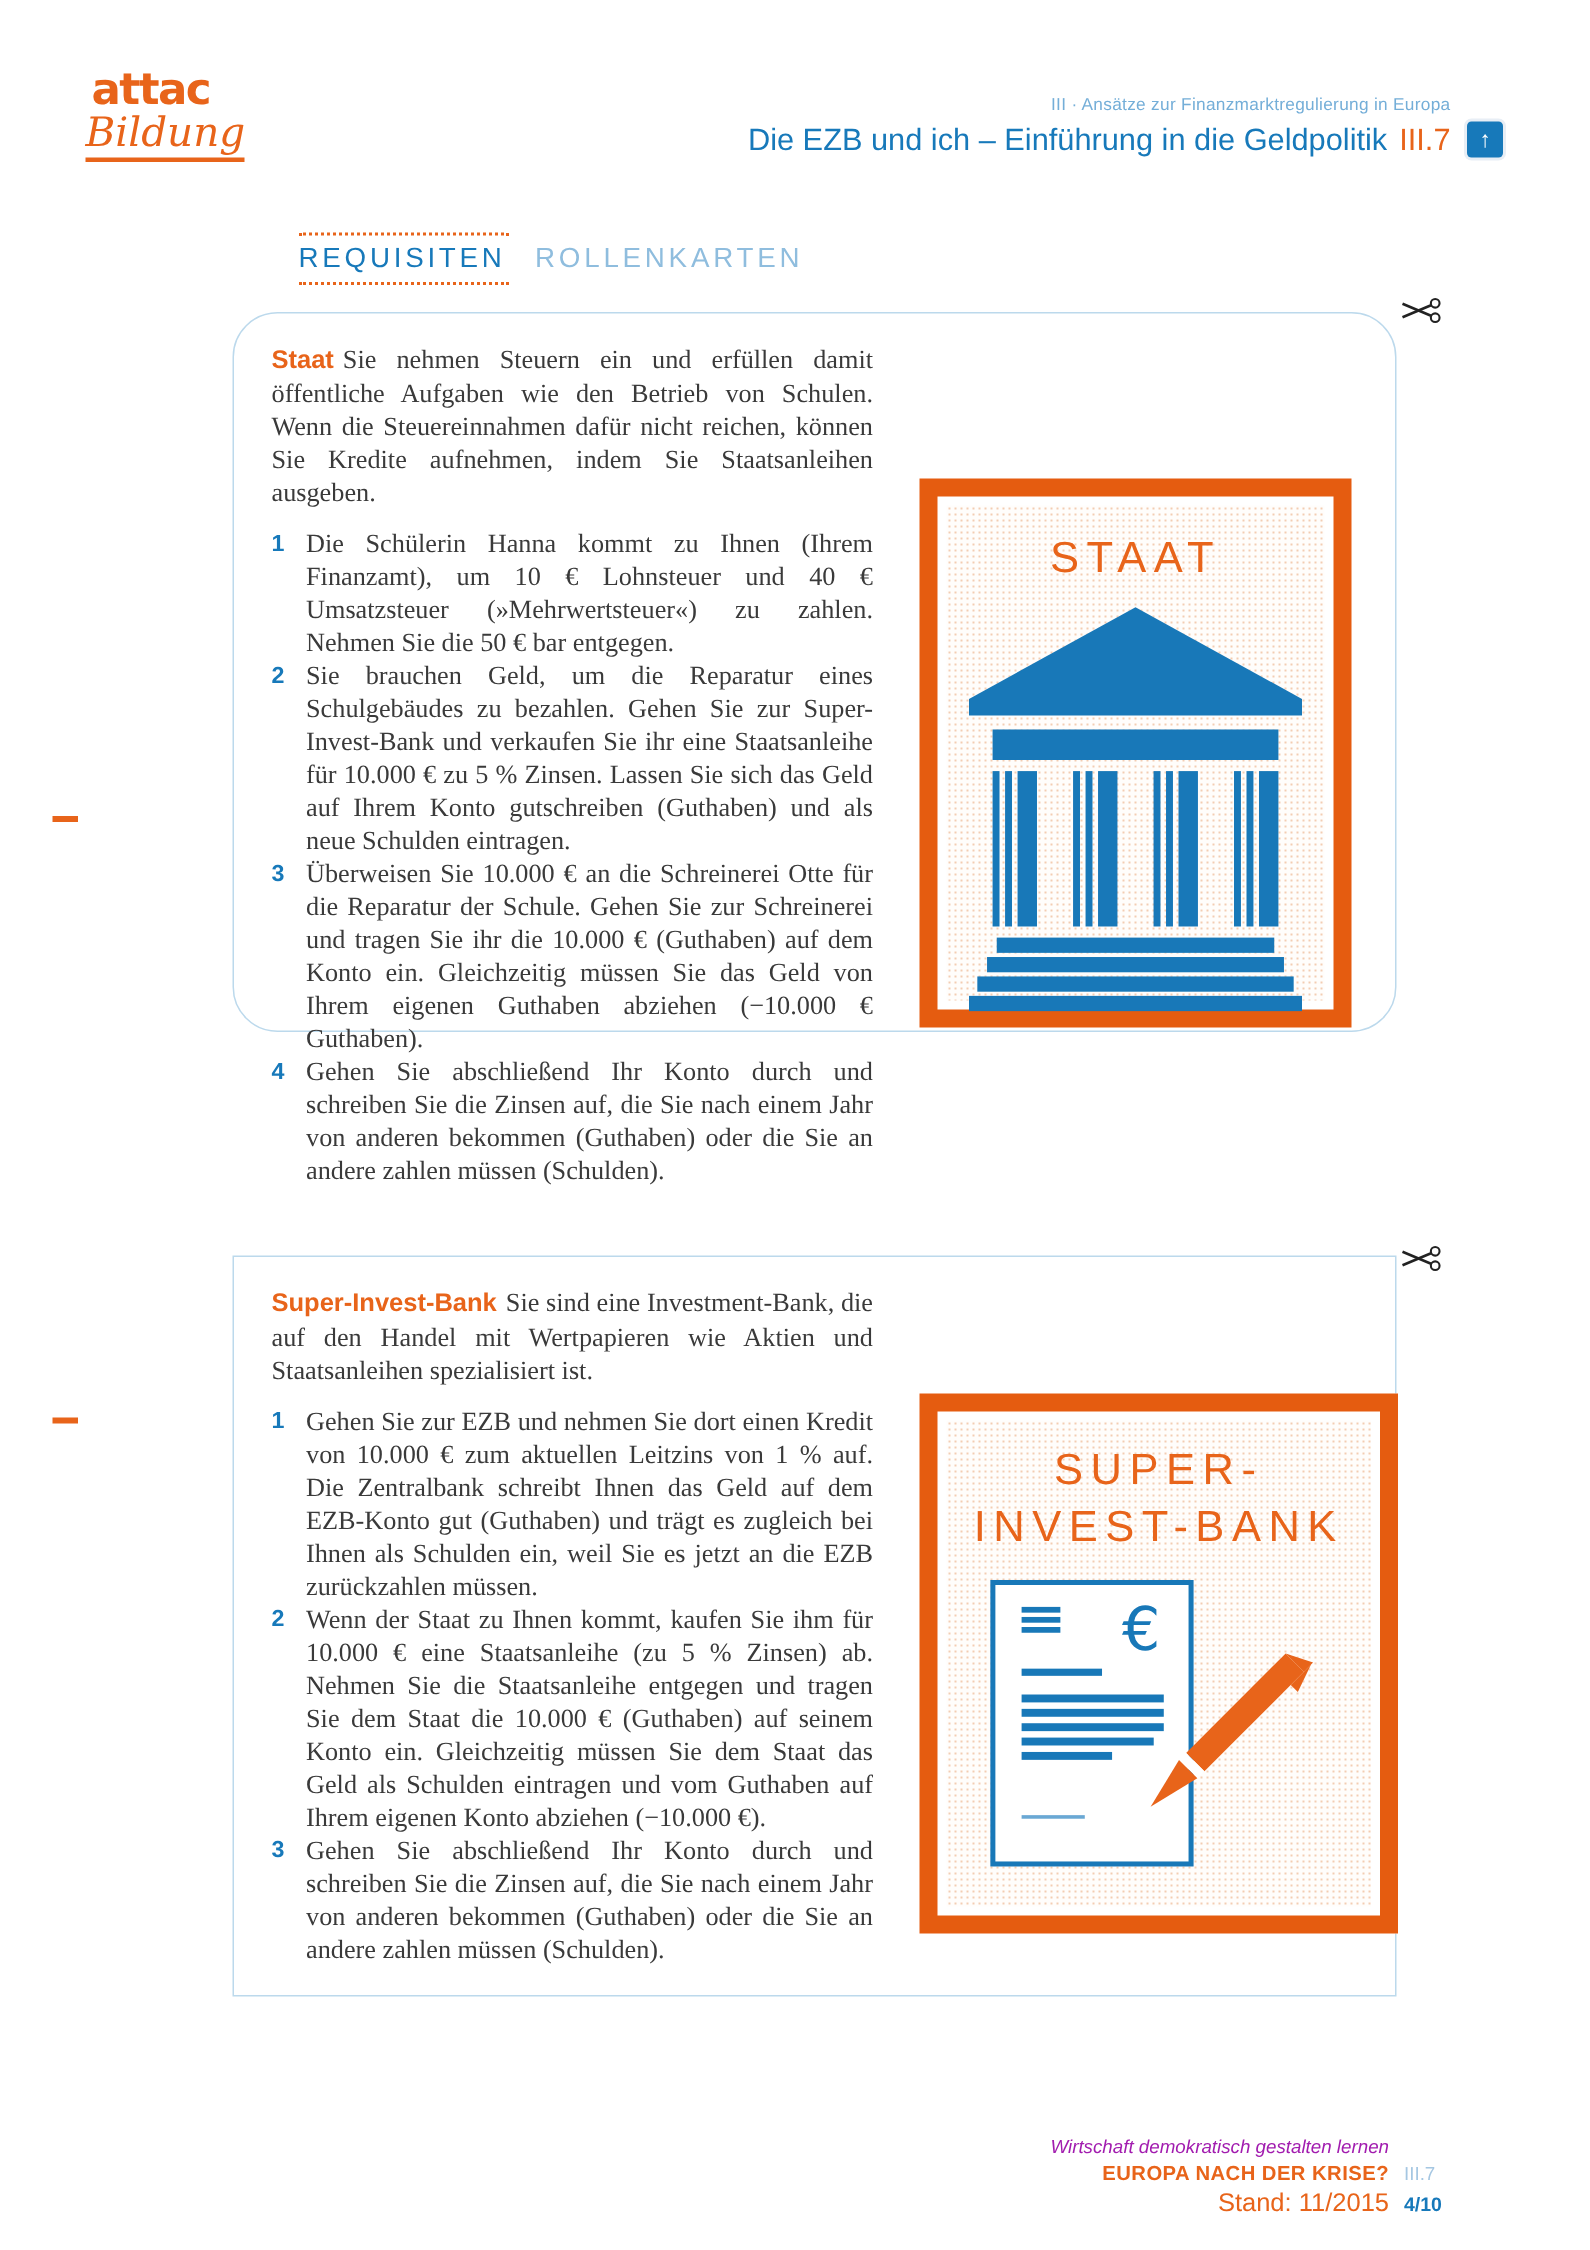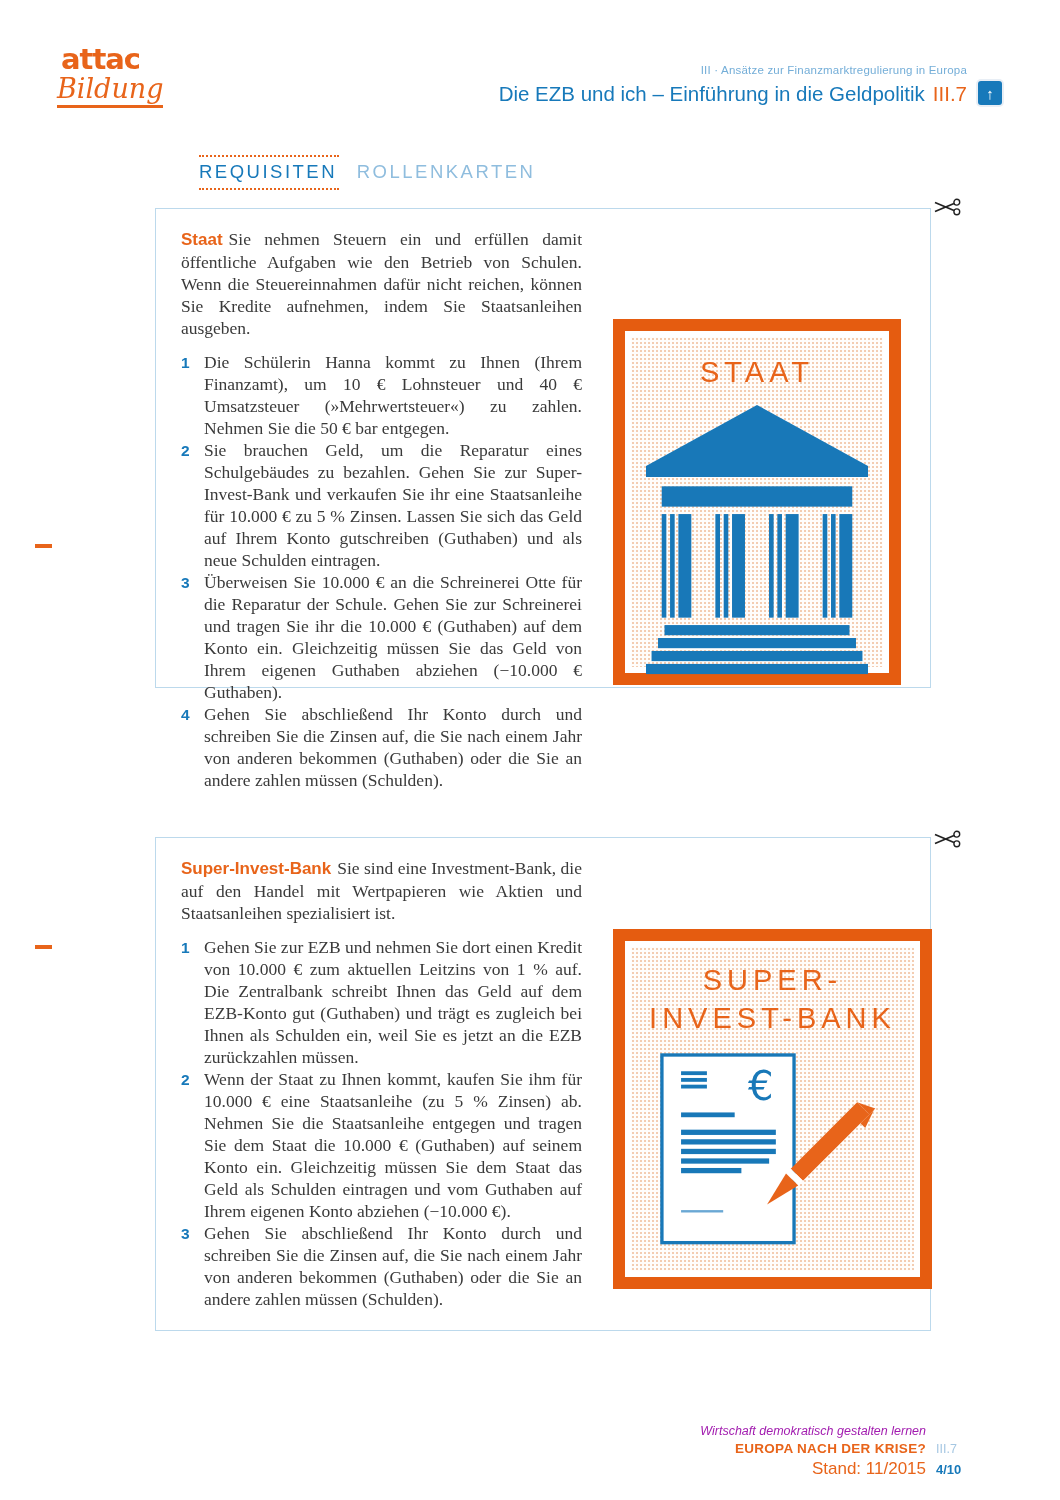--- a/index.html
+++ b/index.html
@@ -30,21 +30,21 @@
   .section-primary { display:inline-block; color:#1779ba; border-top:2px dotted #e8641a; border-bottom:2px dotted #e8641a; padding:4px 2px 5px 0; }
   .section-secondary { color:#8fbdde; margin-left:10px; }
 
   
   .fold-mark { position:absolute; left:35px; width:17px; height:4px; background:#e8641a; }
   .fold-mark-1 { top:544px; }
   .fold-mark-2 { top:945px; }
 
   
   .card { position:absolute; left:155px; width:776px; background:#ffffff; border:1px solid #bcd9ec; }
-  .card-1 { top:208px; height:480px; }
+  .card-1 { top:208px; height:480px;border-radius:30px; }
   .card-2 { top:837px; height:494px; }
   .card-body { position:absolute; left:25px; top:19px; width:401px; color:#3a3a3a;
     font-family:"Liberation Serif", serif; font-size:17.5px; line-height:22px; }
   .card-intro { text-align:justify; margin-bottom:12px; }
   .role-label { font-family:"Liberation Sans", sans-serif; font-weight:bold; color:#e8641a; font-size:17px; margin-right:6px; }
   .card-list { }
   .list-item { display:flex; }
   .item-num { width:23px; flex:0 0 23px; font-family:"Liberation Sans", sans-serif; font-weight:bold; color:#1779ba; font-size:15.5px; padding-top:1px; }
   .item-text { flex:1; text-align:justify; }
 

